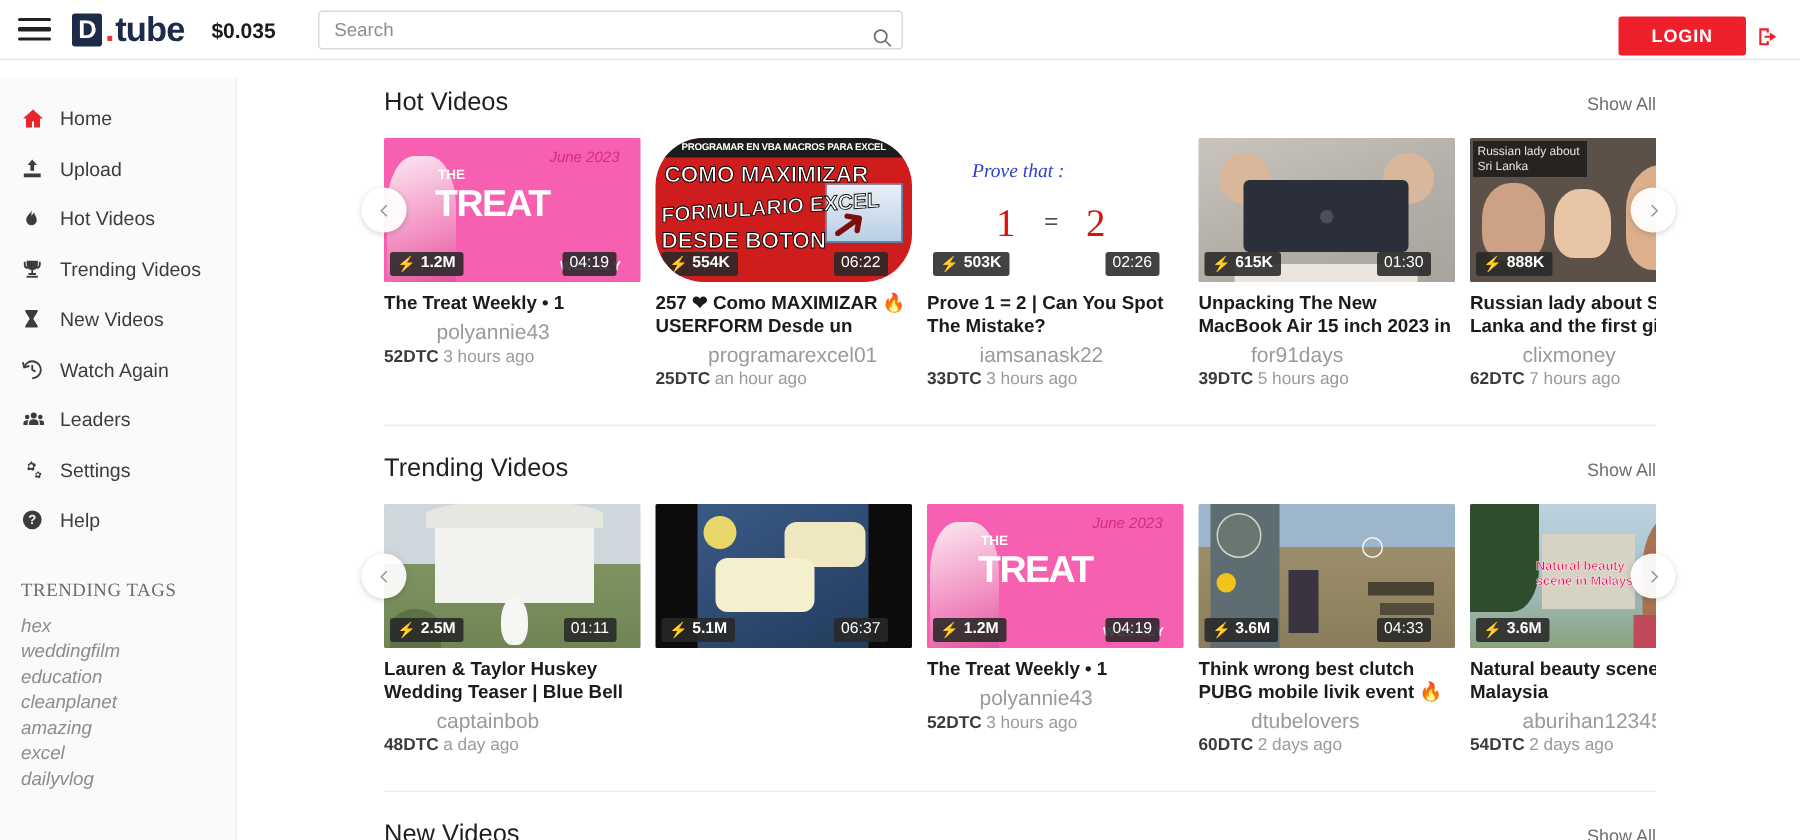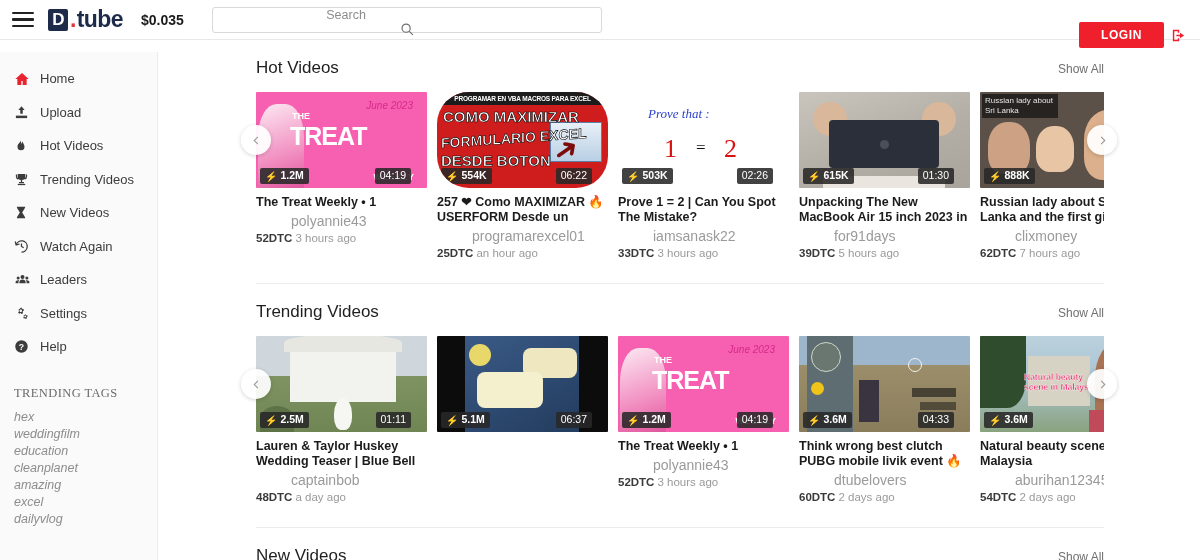--- a/index.html
+++ b/index.html
@@ -46,35 +46,35 @@
   .price {
     font-size: 14px; font-weight: bold; color: #1a1a1a;
     margin-right: 28px; white-space: nowrap;
   }
 
   .searchbox {
     position: relative;
     width: 390px; height: 26px;
     border: 1px solid #d9d9d9; border-radius: 3px;
     background: #fff;
-    display: flex; align-items: center; flex-direction: column;
+    display: flex; align-items: flex-end;
   }
   .searchbox input {
     border: none; outline: none;
     flex: 1; height: 100%;
     padding: 0 10px;
     font-size: 12.5px; font-family: "Liberation Sans", sans-serif;
     color: #333; background: transparent;
   }
   .searchbox input::placeholder { color: #8d8d8d; }
   .search-icon { width: 26px; display: flex; align-items: center; justify-content: center; cursor: pointer; }
 
   .topbar-right {
     position: absolute; right: 8px; top: 0; height: 48px;
-    display: flex; align-items: flex-end; gap: 0;
+    display: flex; align-items: center; gap: 0;
   }
   .login-btn {
     background: #f01f2c; color: #fff;
     border: none; border-radius: 2px;
     height: 26px; padding: 0 22px;
     font-size: 12px; font-weight: bold; letter-spacing: 0.6px;
     font-family: "Liberation Sans", sans-serif;
     cursor: pointer;
   }
   .login-arrow {

